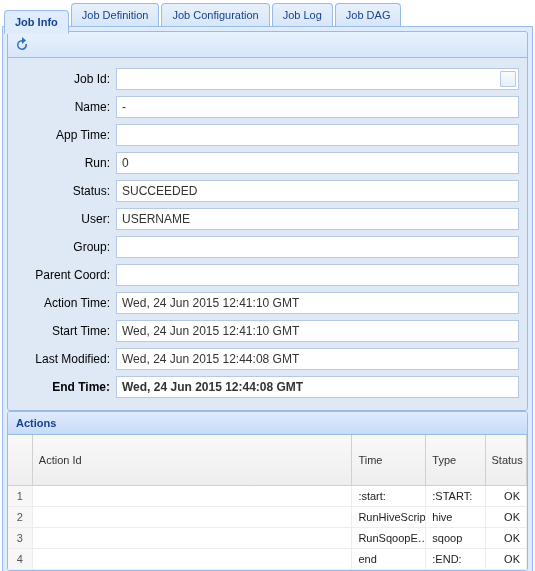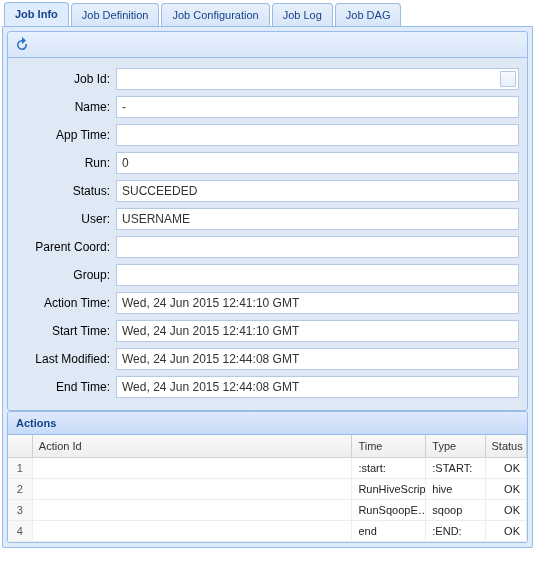--- a/index.html
+++ b/index.html
@@ -38,21 +38,21 @@
     color: #15428b;
     cursor: pointer;
     font-size: 11px;
     line-height: 14px;
   }
   .tab.active {
     background: #deecfd;
     font-weight: bold;
     border-bottom: 1px solid #deecfd;
     position: relative;
-    top: 0;
+    top: 8px;
   }
   .tabbody-outer {
     border: 1px solid #99bbe8;
     border-radius: 0 0 2px 2px;
     margin: 0 2px 2px 2px;
     background: #deecfd;
     padding: 4px;
   }
 
   
@@ -75,21 +75,21 @@
     padding: 10px 8px 12px 8px;
     border-radius: 0 0 3px 3px;
   }
   .refresh-icon svg { display:block; }
 
   .formrow {
     display: flex;
     align-items: center;
     margin-bottom: 6px;
   }
-  .formrow:last-child { margin-bottom: 0; }
+  .formrow:last-child { margin-bottom: 0; font-weight: bold; }
   .formlabel {
     width: 100px;
     text-align: right;
     padding-right: 6px;
     color: #000;
     font-size: 12px;
   }
   .forminput {
     flex: 1;
     height: 22px;
@@ -136,21 +136,21 @@
   }
   .grid-head {
     display: flex;
     background: linear-gradient(#f9f9f9, #eeeeee);
     border-bottom: 1px solid #d0d0d0;
     font-size: 11px;
     color: #333;
   }
   .gh {
     border-right: 1px solid #d0d0d0;
-    padding: 5px 6px;
+    padding: 19px 6px;
     overflow: hidden;
     white-space: nowrap;
   }
   .grid-body { }
   .grow {
     display: flex;
     border-bottom: 1px solid #ededed;
     font-size: 11px;
     height: 21px;
     align-items: center;
@@ -236,28 +236,28 @@
         </div>
 
         <div class="formrow">
           <div class="formlabel">User:</div>
           <div class="forminput">
               <span>USERNAME</span>
             </div>
         </div>
 
         <div class="formrow">
+          <div class="formlabel">Group:</div>
+          <div class="forminput">
+              <span></span>
+            </div>
+        </div>
+
+        <div class="formrow">
           <div class="formlabel">Parent Coord:</div>
-          <div class="forminput">
-              <span></span>
-            </div>
-        </div>
-
-        <div class="formrow">
-          <div class="formlabel">Group:</div>
           <div class="forminput">
               <span></span>
             </div>
         </div>
 
         <div class="formrow">
           <div class="formlabel">Action Time:</div>
           <div class="forminput">
               <span>Wed, 24 Jun 2015 12:41:10 GMT</span>
             </div>

